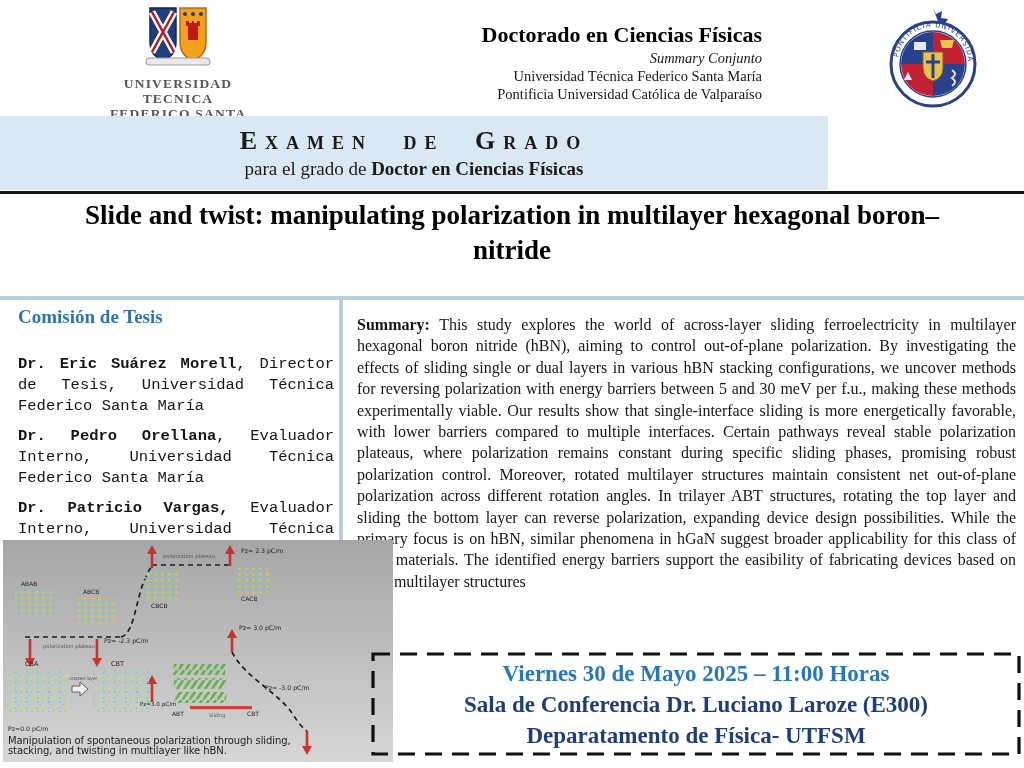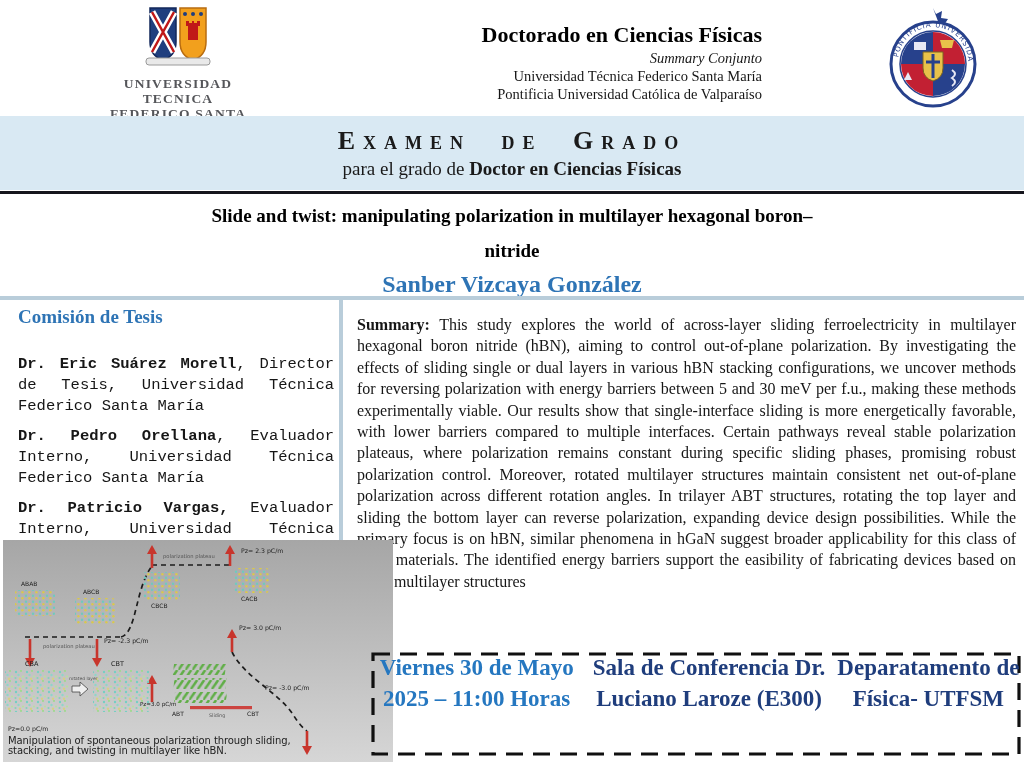--- a/index.html
+++ b/index.html
@@ -10,30 +10,30 @@
   .hdr{position:absolute;left:0;top:0;width:1024px;height:116px;background:#fff;}
   .hdr-left{position:absolute;left:88px;top:6px;width:180px;text-align:center;}
   .utfsm-text{margin-top:2px;font-size:13.5px;letter-spacing:1.2px;color:#55565a;line-height:15px;font-weight:bold;}
   .hdr-center{position:absolute;left:262px;top:22px;width:500px;text-align:right;}
   .prog-title{font-size:22px;font-weight:bold;color:#000;}
   .prog-sub{font-size:14.5px;font-style:italic;margin-top:2px;}
   .prog-u{font-size:14.5px;line-height:18px;}
   .hdr-right{position:absolute;left:878px;top:4px;width:110px;height:110px;}
 
   
-  .banner{position:absolute;left:0;top:116px;width:1024px;height:74px;background:#d9e9f3;
+  .banner{position:absolute;left:0;top:116px;width:828px;height:74px;background:#d9e9f3;
           text-align:center;}
   .exam{margin-top:10px;font-size:26px;font-weight:600;color:#1a1a1a;
         font-variant:small-caps;letter-spacing:8px;word-spacing:16px;}
   .grade{font-size:19px;margin-top:2px;color:#1a1a1a;}
   .rule-dark{position:absolute;left:0;top:191px;width:1024px;height:3px;background:#15151c;}
 
   
   .titleblock{position:absolute;left:0;top:196px;width:1024px;text-align:center;}
-  .thesis{font-size:19px;font-weight:bold;color:#000;line-height:35px;margin:2px 0 0 0;}
+  .thesis{font-size:27px;font-weight:bold;color:#000;line-height:35px;margin:2px 0 0 0;}
   .candidate{font-size:24px;font-weight:bold;color:#2e74b5;margin:3px 0 0 0;}
   .rule-light{position:absolute;left:0;top:296px;width:1024px;height:4px;background:#b9cdda;}
   .vdivider{position:absolute;left:339px;top:300px;width:4px;height:344px;background:#b9cdda;}
 
   
   .left-col{position:absolute;left:18px;top:306px;width:316px;}
   .left-col h3{font-size:19px;color:#2e74b5;margin:0 0 26px 0;}
   .left-col p{font-size:15.5px;line-height:21px;text-align:justify;margin:0 0 9px 0;font-family:Liberation Mono, monospace;}
 
   
@@ -44,21 +44,21 @@
   .figure{position:absolute;left:3px;top:540px;width:390px;height:222px;
           background:linear-gradient(#a6a6a6,#d6d6d6);}
   .figcaption{position:absolute;left:5px;bottom:6px;width:322px;
               font-family:"DejaVu Sans", sans-serif;font-size:10px;line-height:10px;
               color:#222;letter-spacing:-0.1px;}
 
   
   .eventbox{position:absolute;left:371px;top:652px;width:650px;height:104px;}
   .eventbox svg.border{position:absolute;left:0;top:0;}
   .ev-lines{position:absolute;left:0;top:0;width:650px;height:104px;display:flex;
-            flex-direction:row;justify-content:center;text-align:center;}
+            flex-direction:column;justify-content:center;text-align:center;}
   .ev1{font-size:23px;font-weight:bold;color:#2577c0;line-height:31px;}
   .ev2,.ev3{font-size:23px;font-weight:bold;color:#1f3d7c;line-height:31px;}
 
   .fig-label{font-family:"DejaVu Sans", sans-serif;fill:#222;}
   .fig-gray{font-family:"DejaVu Sans", sans-serif;fill:#555;}
 </style>
 </head>
 <body>
 
 <div class="page">
@@ -124,21 +124,20 @@
       <span>para el grado de </span><b>Doctor en Ciencias Físicas</b>
     </div>
   </section>
   <div class="rule-dark"></div>
 
   <section class="titleblock">
     <h1 class="thesis">
       <span>Slide and twist: manipulating polarization in multilayer hexagonal boron–</span><br>
       <span>nitride</span>
     </h1>
-    <h2 class="candidate">Sanber Vizcaya González</h2>
   </section>
   <div class="rule-light"></div>
   <div class="vdivider"></div>
 
   <aside class="left-col">
     <h3>Comisión de Tesis</h3>
     <p><b>Dr. Eric Suárez Morell</b><span>, Director de Tesis, Universidad Técnica Federico Santa María</span></p>
     <p><b>Dr. Pedro Orellana</b><span>, Evaluador Interno, Universidad Técnica Federico Santa María</span></p>
     <p><b>Dr. Patricio Vargas,</b><span> Evaluador Interno, Universidad Técnica Federico Santa María</span></p>
     <p><b>Dr. Eduardo Menéndez</b><span>, Evaluador Externo, Universidad de Sevilla</span></p>

